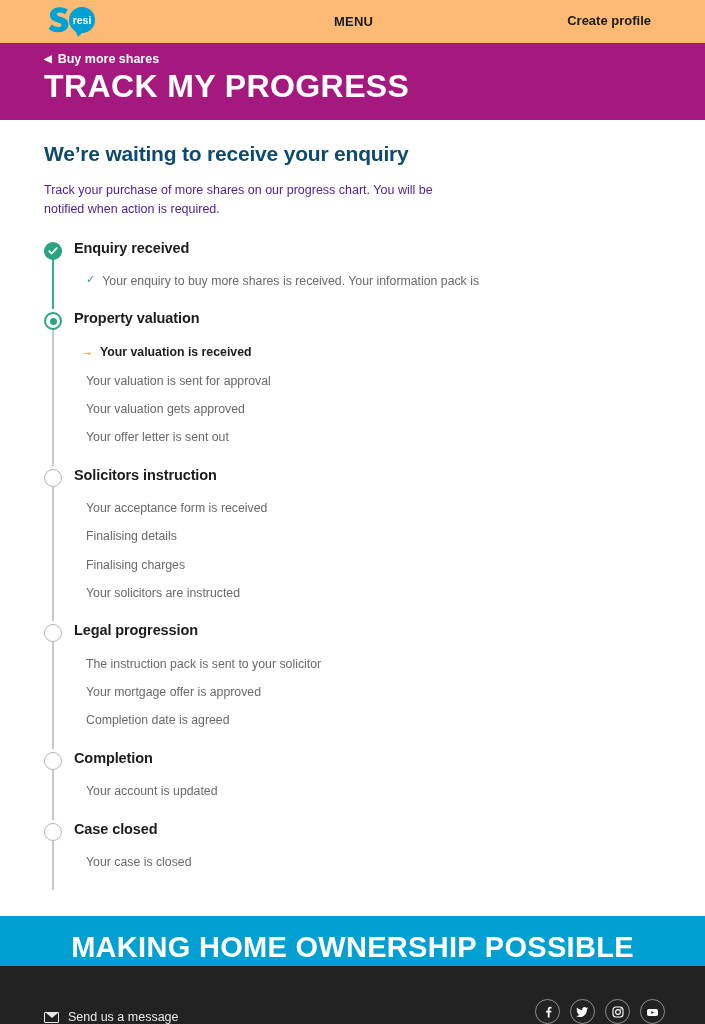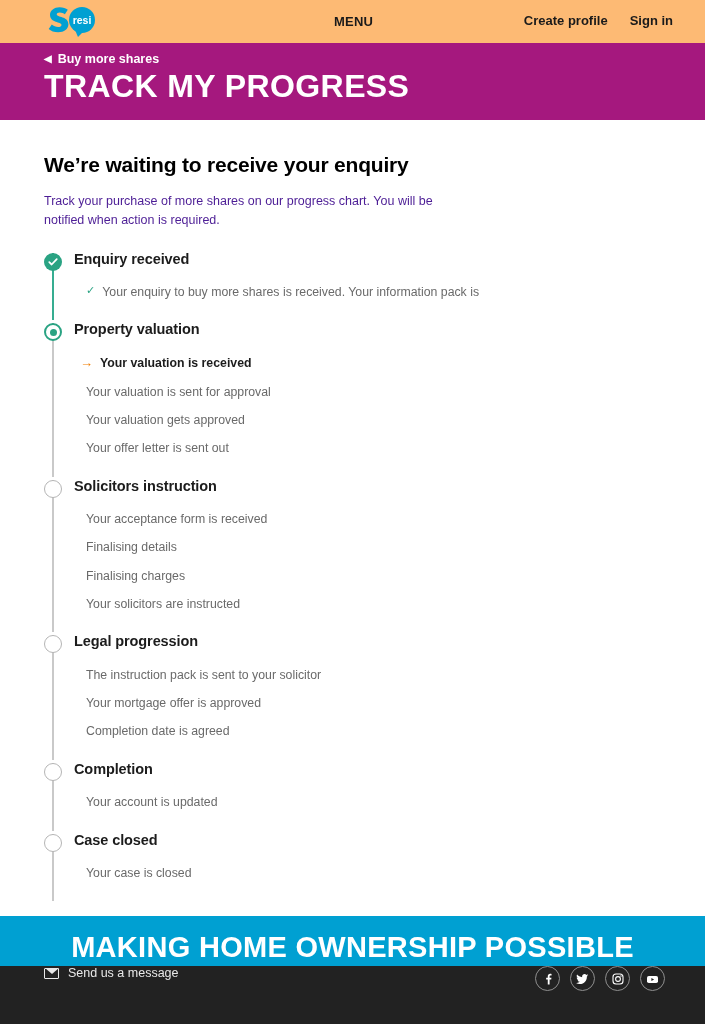--- a/index.html
+++ b/index.html
@@ -33,27 +33,28 @@
     position: absolute;
     left: 334px;
     top: 14px;
     font-size: 13px;
     font-weight: bold;
     color: #1a1a1a;
     letter-spacing: .2px;
   }
   .nav-right {
     position: absolute;
-    right: 32px;
+    right: 54px;
     top: 13px;
     display: flex;
     gap: 22px;
     font-size: 13px;
     font-weight: bold;
     color: #1a1a1a;
+    flex-direction: column;
   }
   .nav-right span { white-space: nowrap; }
 
   
   .banner {
     background: #A5187E;
     height: 77px;
     padding: 9px 0 0 44px;
     position: relative;
   }
@@ -80,24 +81,23 @@
     line-height: 1.12;
   }
 
   
   .main {
     padding: 22px 44px 0 44px;
   }
   .page-h1 {
     font-size: 21px;
     font-weight: bold;
-    color: #000000;
+    color: #0c4a6e;
     letter-spacing: -.2px;
     margin-bottom: 15px;
-    margin-top: 11px;
   }
   .page-sub {
     font-size: 12.5px;
     line-height: 1.5;
     color: #4c1d95;
     max-width: 400px;
     margin-bottom: 20px;
   }
 
   
@@ -194,21 +194,21 @@
   }
 
   
   .footer {
     position: absolute;
     left: 0; right: 0;
     top: 966px;
     height: 58px;
     background: #222222;
     display: flex;
-    align-items: flex-start;
+    align-items: flex-end;
     padding: 0 40px 0 44px;
   }
   .footer-msg {
     display: flex; align-items: center; gap: 9px;
     color: #e8e8e8; font-size: 12.5px;
   }
   .env {
     width: 15px; height: 11px;
     border: 1.4px solid #e8e8e8;
     position: relative;

